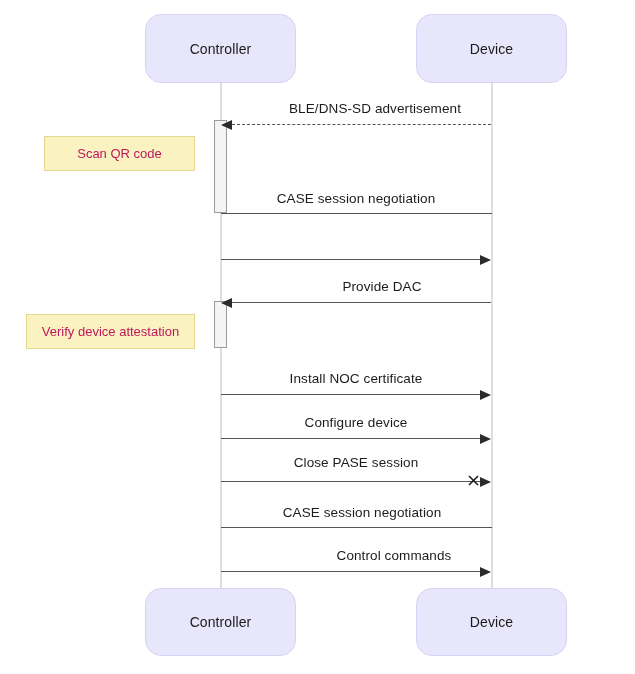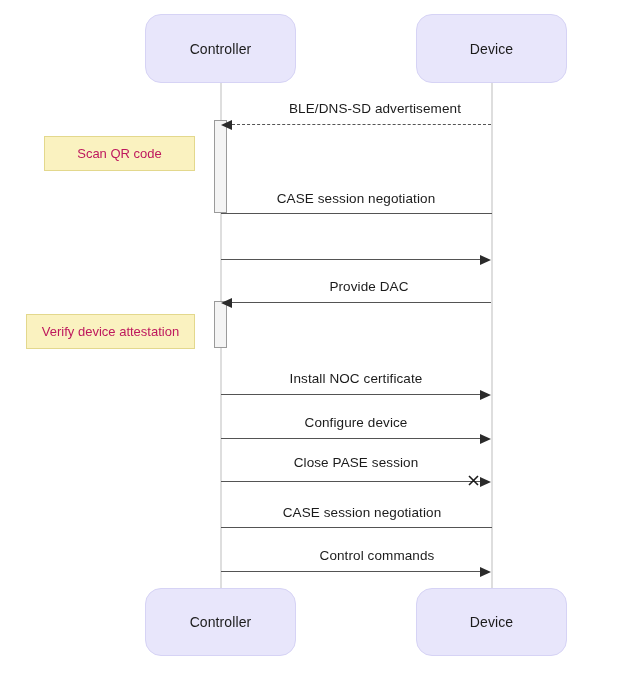--- a/index.html
+++ b/index.html
@@ -133,21 +133,21 @@
   <div class="arrow-head left" style="left:221px; top:120px;"></div>
 
   <div class="msg-label" style="left:221px; top:191px; width:270px;">
     <span>CASE session negotiation</span>
   </div>
   <div class="msg-line" style="left:221px; top:213px; width:271px;"></div>
 
   <div class="msg-line" style="left:221px; top:259px; width:260px;"></div>
   <div class="arrow-head right" style="left:480px; top:255px;"></div>
 
-  <div class="msg-label" style="left:208px; top:279px; width:322px;">
+  <div class="msg-label" style="left:221px; top:279px; width:322px;">
     <span>Provide DAC</span>
   </div>
   <div class="msg-line" style="left:232px; top:302px; width:259px;"></div>
   <div class="arrow-head left" style="left:221px; top:298px;"></div>
 
   <div class="msg-label" style="left:221px; top:371px; width:270px;">
     <span>Install NOC certificate</span>
   </div>
   <div class="msg-line" style="left:221px; top:394px; width:260px;"></div>
   <div class="arrow-head right" style="left:480px; top:390px;"></div>
@@ -168,21 +168,21 @@
       <line x1="10" y1="1" x2="1" y2="10" stroke="#1b1b1b" stroke-width="1.6"></line>
     </svg>
   </div>
   <div class="arrow-head right" style="left:480px; top:477px;"></div>
 
   <div class="msg-label" style="left:221px; top:505px; width:282px;">
     <span>CASE session negotiation</span>
   </div>
   <div class="msg-line" style="left:221px; top:527px; width:271px;"></div>
 
-  <div class="msg-label" style="left:210px; top:548px; width:270px;padding-left:32px;">
+  <div class="msg-label" style="left:227px; top:548px; width:270px;padding-left:32px;">
     <span>Control commands</span>
   </div>
   <div class="msg-line" style="left:221px; top:571px; width:260px;"></div>
   <div class="arrow-head right" style="left:480px; top:567px;"></div>
 
   <div class="participant-box" style="left:145px; top:588px; width:151px; height:68px;">
     <span>Controller</span>
   </div>
   <div class="participant-box" style="left:416px; top:588px; width:151px; height:68px;">
     <span>Device</span>

